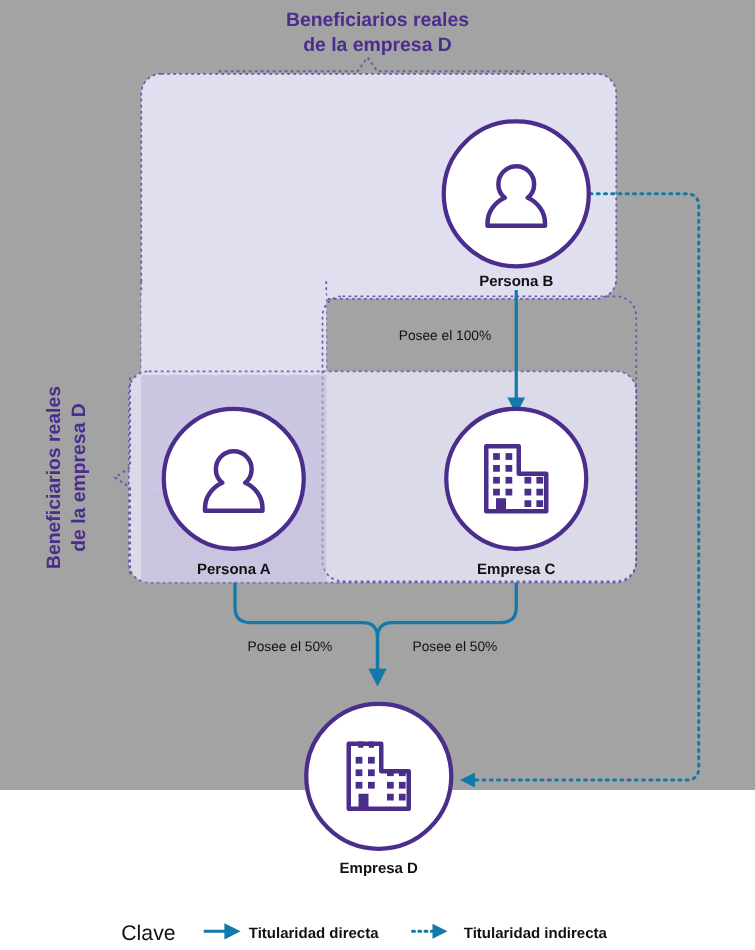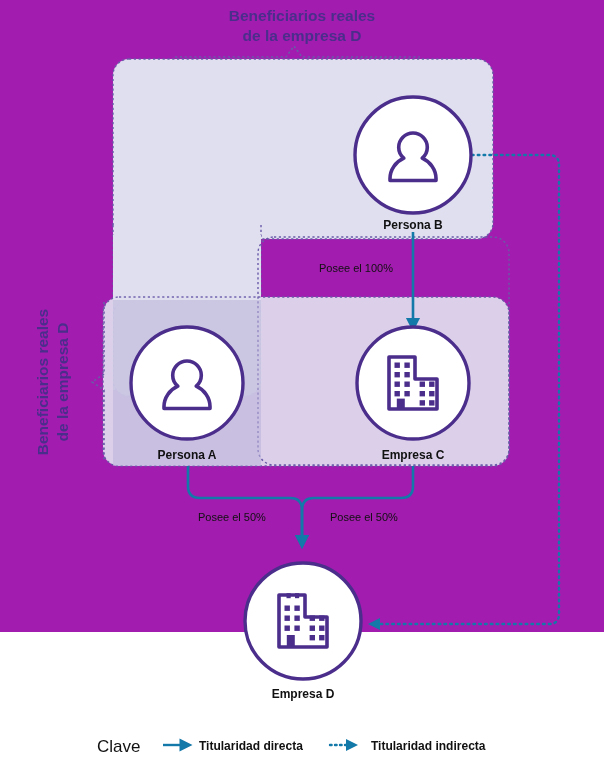--- a/index.html
+++ b/index.html
@@ -11,21 +11,21 @@
   body {
     font-family: "Liberation Sans", sans-serif;
     width: 604px;
     height: 760px;
     overflow: hidden;
   }
   #stage {
     position: relative;
     width: 604px;
     height: 632px;
-    background: #a21caf;
+    background: #a3a3a3;
   }
   #diagram-svg {
     position: absolute;
     top: 0;
     left: 0;
     width: 604px;
     height: 760px;
   }
   .ttl {
     font-weight: bold;

